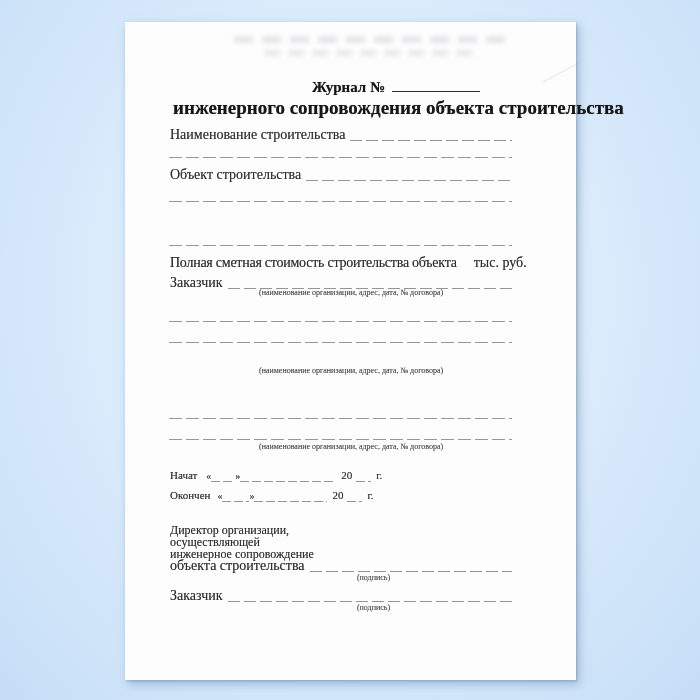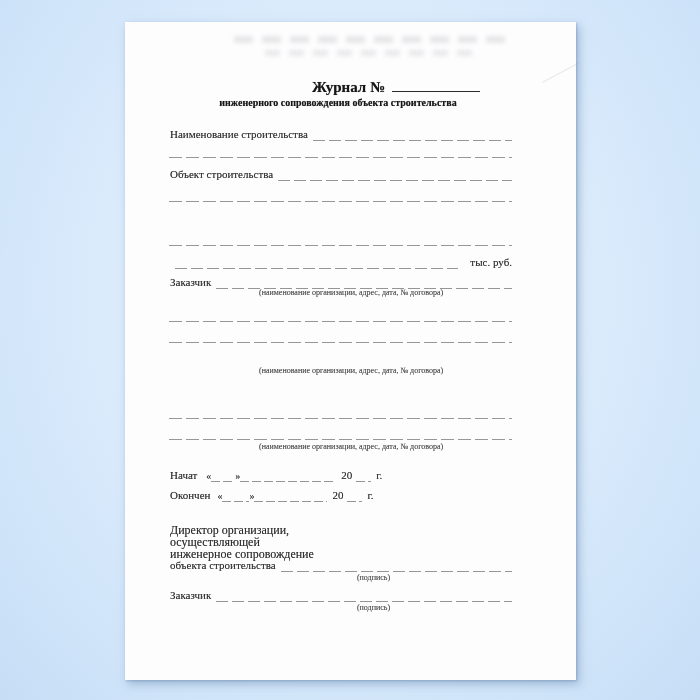--- a/index.html
+++ b/index.html
@@ -16,26 +16,26 @@
   
   .ghost{position:absolute;left:85px;top:14px;width:300px;height:30px;opacity:.16;filter:blur(2.2px);}
   .ghost .g1{height:7px;margin-left:24px;background:repeating-linear-gradient(90deg,#76767d 0 19px,transparent 19px 28px);}
   .ghost .g2{height:6px;margin-top:7px;width:70%;margin-left:55px;background:repeating-linear-gradient(90deg,#80808a 0 15px,transparent 15px 24px);}
   .scratch{position:absolute;left:415px;top:50px;width:42px;height:1px;background:#9aa3ac;opacity:.25;transform:rotate(-28deg);filter:blur(.6px);}
 
   .title1{position:absolute;top:57px;left:187px;display:flex;align-items:baseline;
     font-size:15px;font-weight:bold;color:#161616;white-space:nowrap;
     text-shadow:0 0 .7px rgba(30,30,30,.6);}
   .title1 .tblank{display:inline-block;width:88px;height:12px;margin-left:7px;border-bottom:1.6px solid #2c2c2c;}
-  .title2{position:absolute;top:75px;left:37px;width:352px;text-align:center;
-    font-size:10px;font-weight:bold;color:#161616;white-space:nowrap;
+  .title2{position:absolute;top:75px;left:48px;width:352px;text-align:center;
+    font-size:19px;font-weight:bold;color:#161616;white-space:nowrap;
     text-shadow:0 0 .7px rgba(30,30,30,.6);}
 
   .row{position:absolute;left:45px;width:342px;height:13px;display:flex;align-items:baseline;
-    font-size:11px;line-height:13px;color:#2e2e2e;white-space:nowrap;
+    font-size:14px;line-height:13px;color:#2e2e2e;white-space:nowrap;
     text-shadow:0 0 .6px rgba(55,55,55,.55);}
   .tight{letter-spacing:-.25px;}
   .fill{flex:1;align-self:stretch;margin-left:5px;
     background:repeating-linear-gradient(to right,#959595 0,#959595 12px,transparent 12px,transparent 16px);
     background-size:100% 1px;background-position:left bottom;background-repeat:no-repeat;}
   .hline{position:absolute;left:44px;width:343px;height:1px;
     background:repeating-linear-gradient(to right,#989898 0,#989898 13px,transparent 13px,transparent 17px);}
   .caption{position:absolute;font-size:8px;color:#4d4d4d;text-align:center;white-space:nowrap;
     text-shadow:0 0 .5px rgba(70,70,70,.5);padding-left:16px;}
   .cap-org{left:118px;width:182px;}
@@ -78,20 +78,21 @@
 
   <div class="row" style="top:146px">
     <span>Объект строительства</span>
     <span class="fill"></span>
   </div>
   <div class="hline" style="top:179px"></div>
 
   <div class="hline" style="top:223px"></div>
 
   <div class="row" style="top:234px">
+    <span class="tight">Полная сметная стоимость строительства объекта</span>
     <span class="fill"></span>
     <span style="margin-left:12px">тыс. руб.</span>
   </div>
 
   <div class="row" style="top:254px">
     <span>Заказчик</span>
     <span class="fill"></span>
   </div>
   <div class="caption cap-org" style="top:266px">(наименование организации, адрес, дата, № договора)</div>
 

